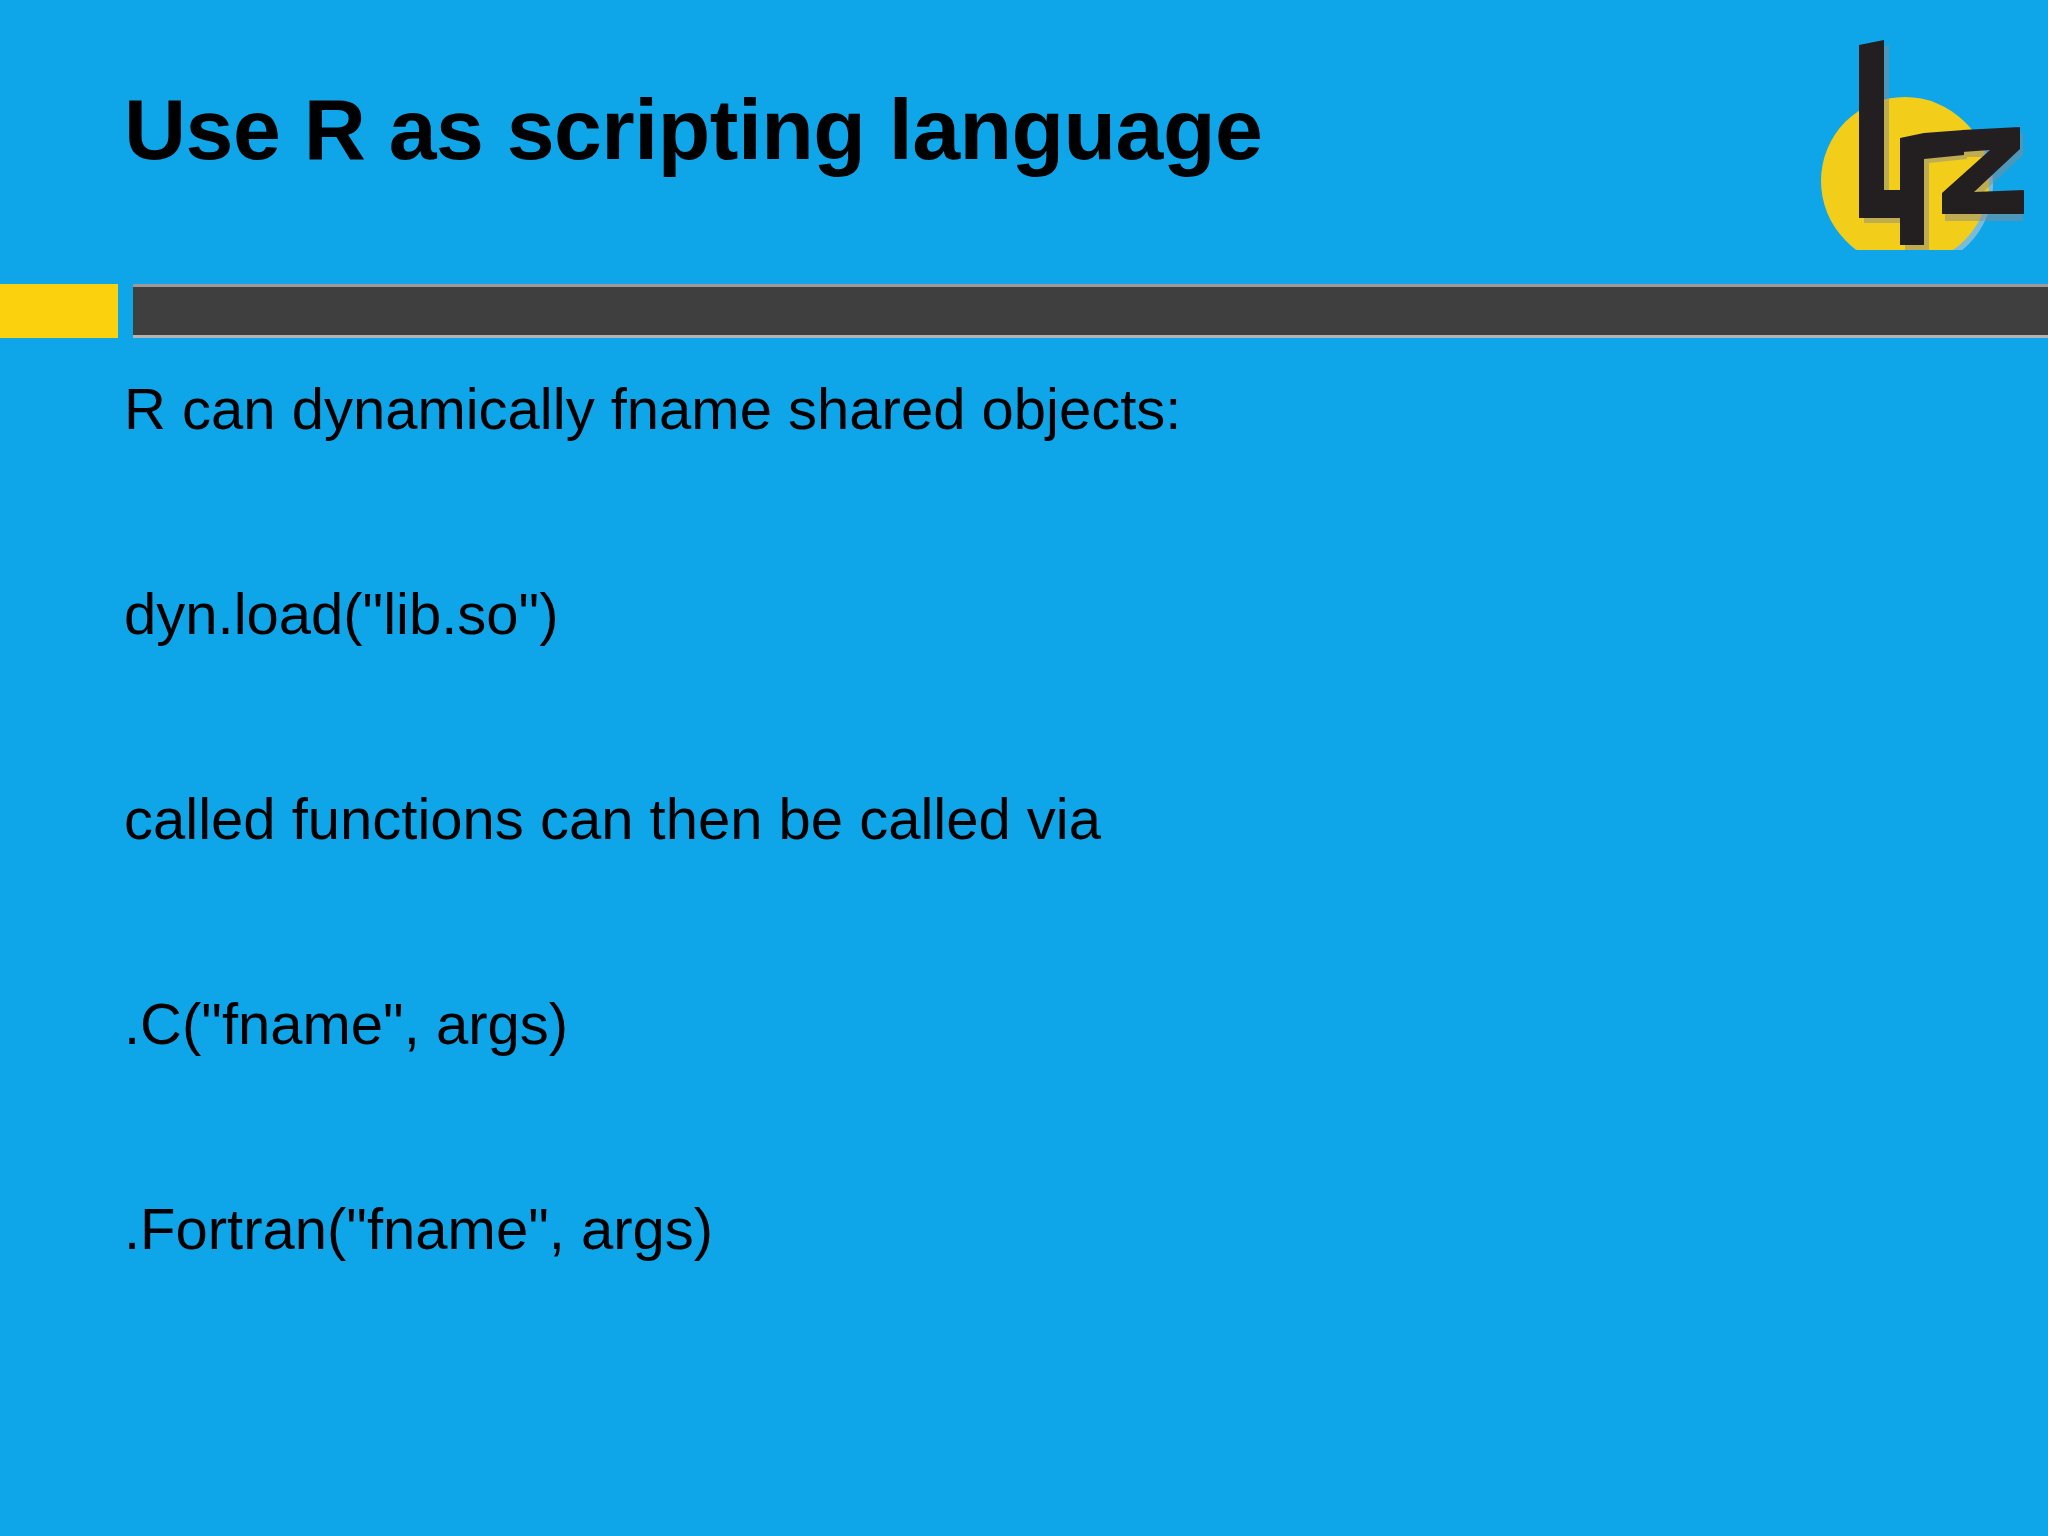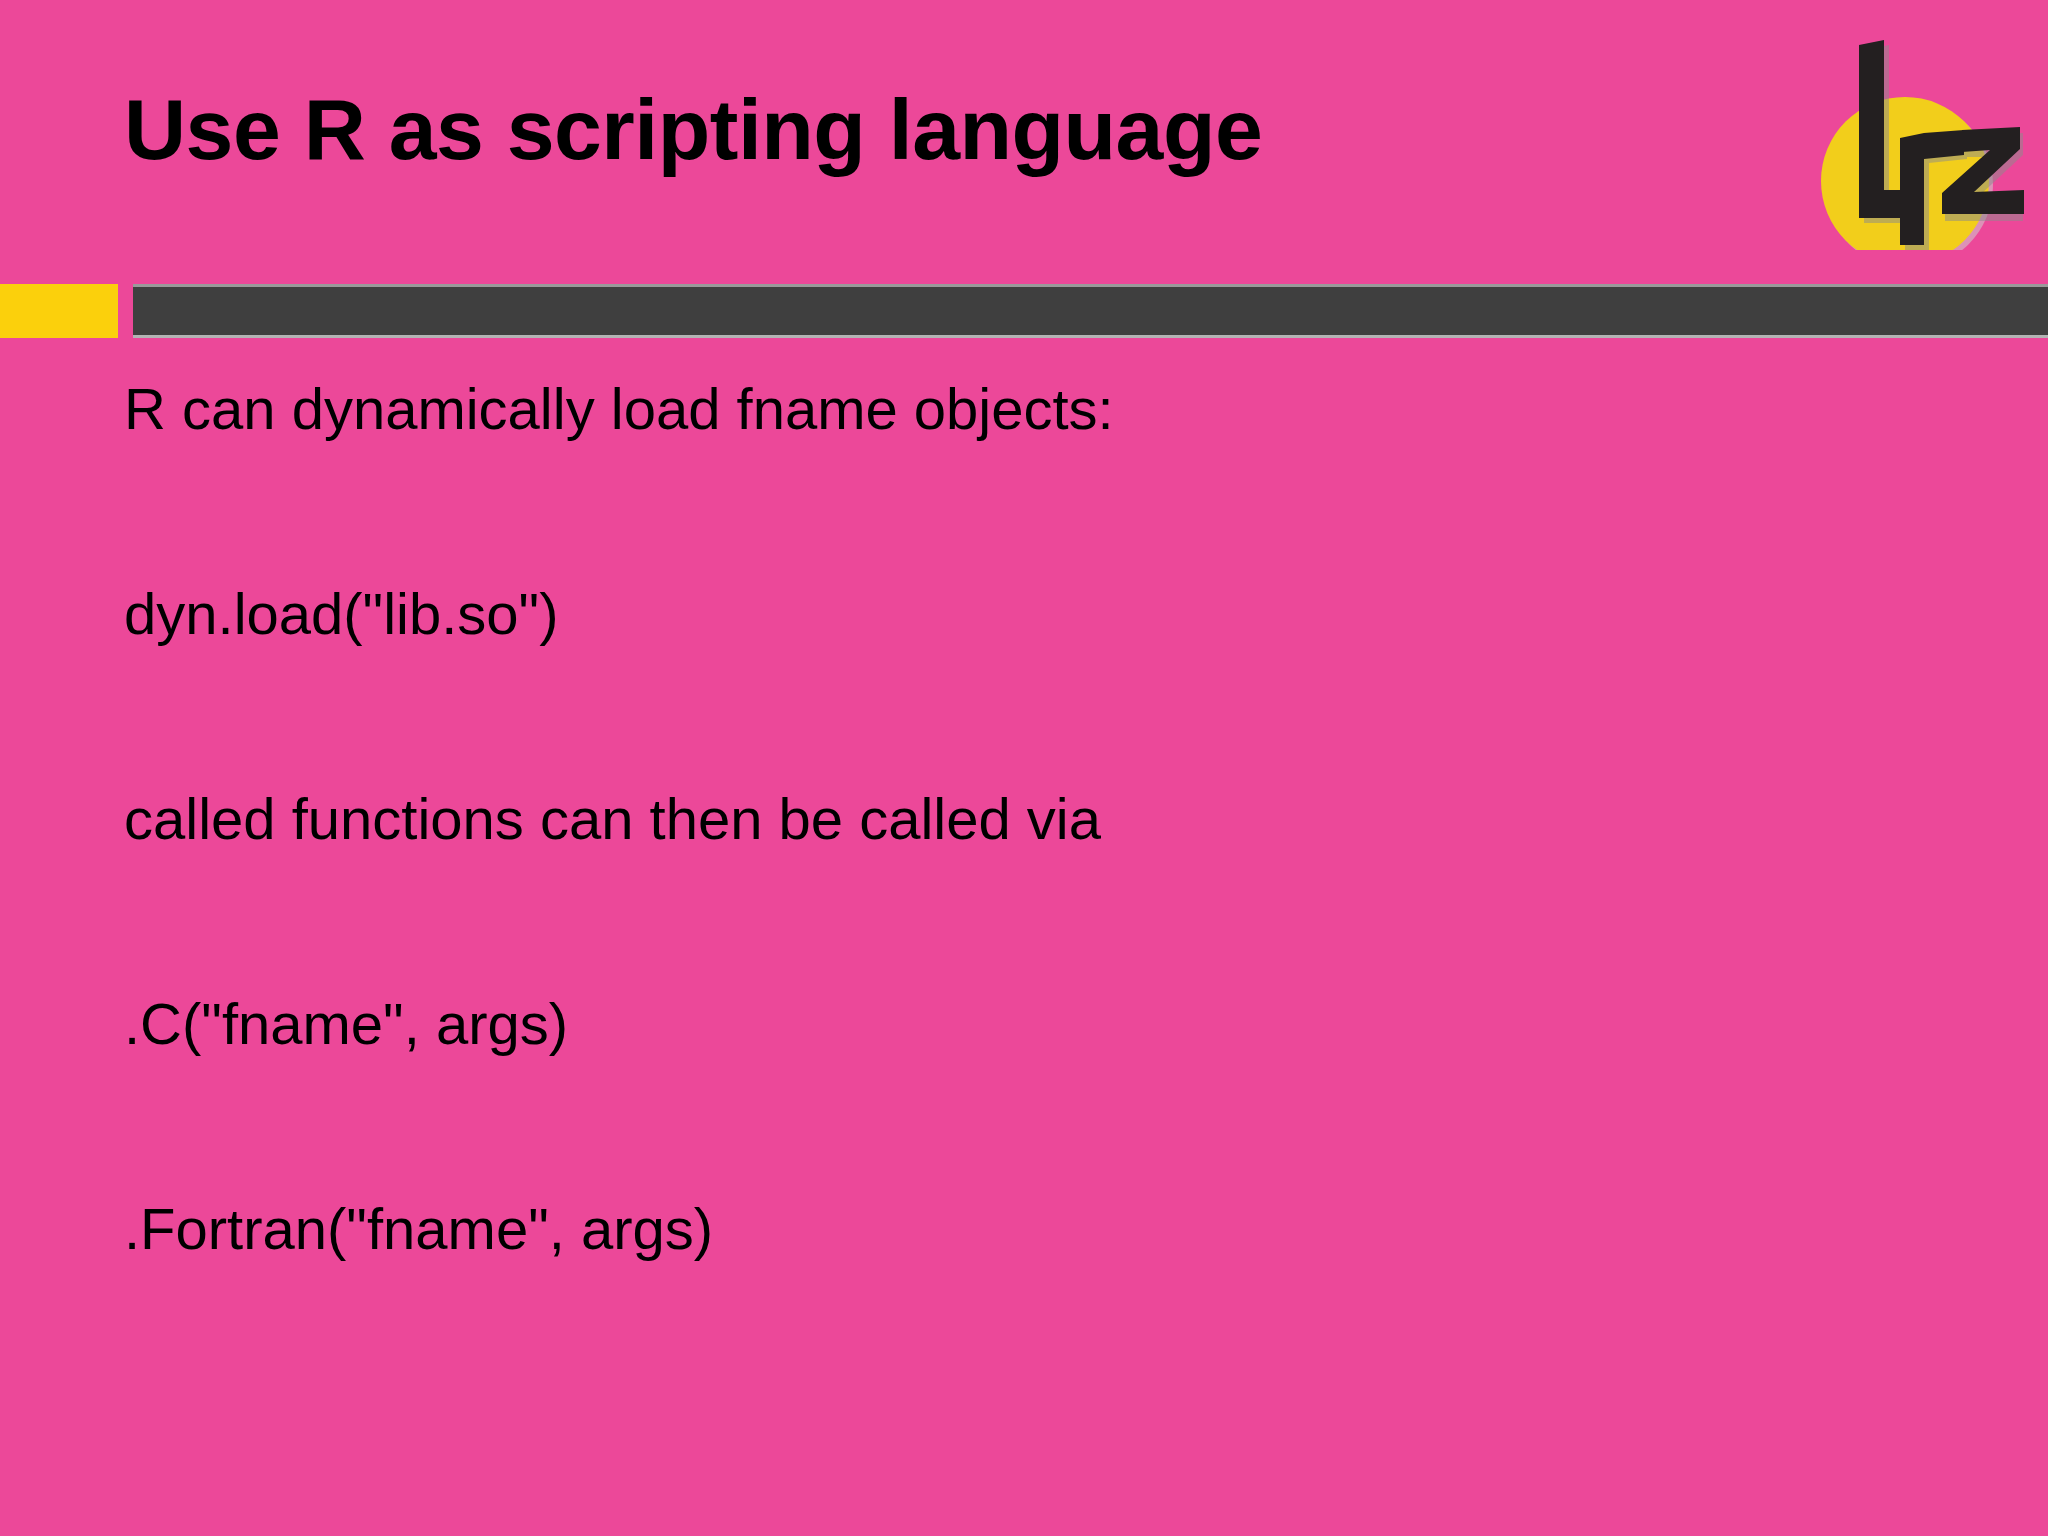--- a/index.html
+++ b/index.html
@@ -8,21 +8,21 @@
     padding: 0;
     background: #ffffff;
   }
   body {
     font-family: "Liberation Sans", sans-serif;
   }
   .slide {
     position: relative;
     width: 2048px;
     height: 1536px;
-    background: #ec4899;
+    background: #0ea5e9;
     overflow: hidden;
   }
 
   
   .slide-title {
     position: absolute;
     left: 124px;
     top: 86px;
     font-size: 86px;
     font-weight: bold;
@@ -125,20 +125,20 @@
       </g>
     </svg>
   </div>
 
   <div class="divider">
     <div class="divider-accent"></div>
     <div class="divider-bar"></div>
   </div>
 
   <div class="body-content">
-    <div class="body-line">R can dynamically load fname objects:</div>
+    <div class="body-line">R can dynamically fname shared objects:</div>
     <div class="body-line">dyn.load("lib.so")</div>
     <div class="body-line">called functions can then be called via</div>
     <div class="body-line">.C("fname", args)</div>
     <div class="body-line">.Fortran("fname", args)</div>
   </div>
 
 </div>
 
 </body></html>

